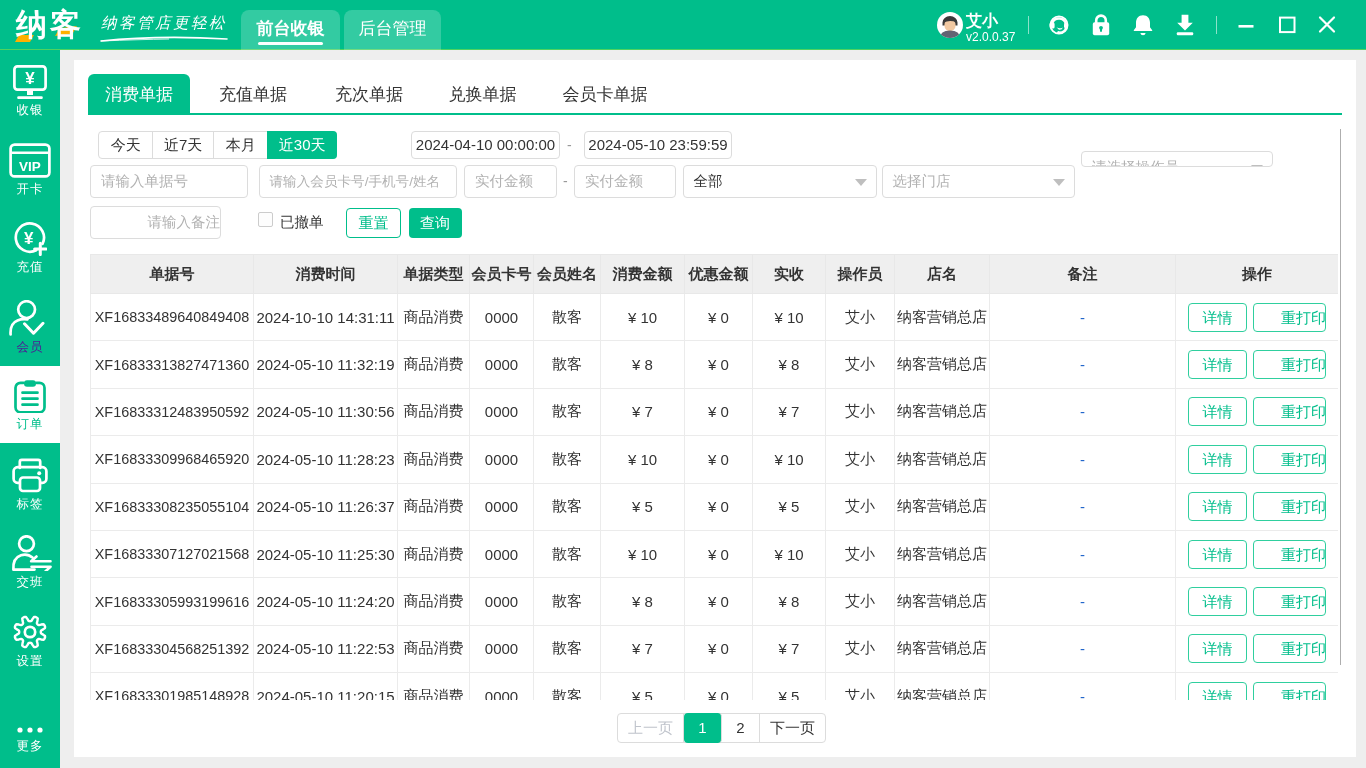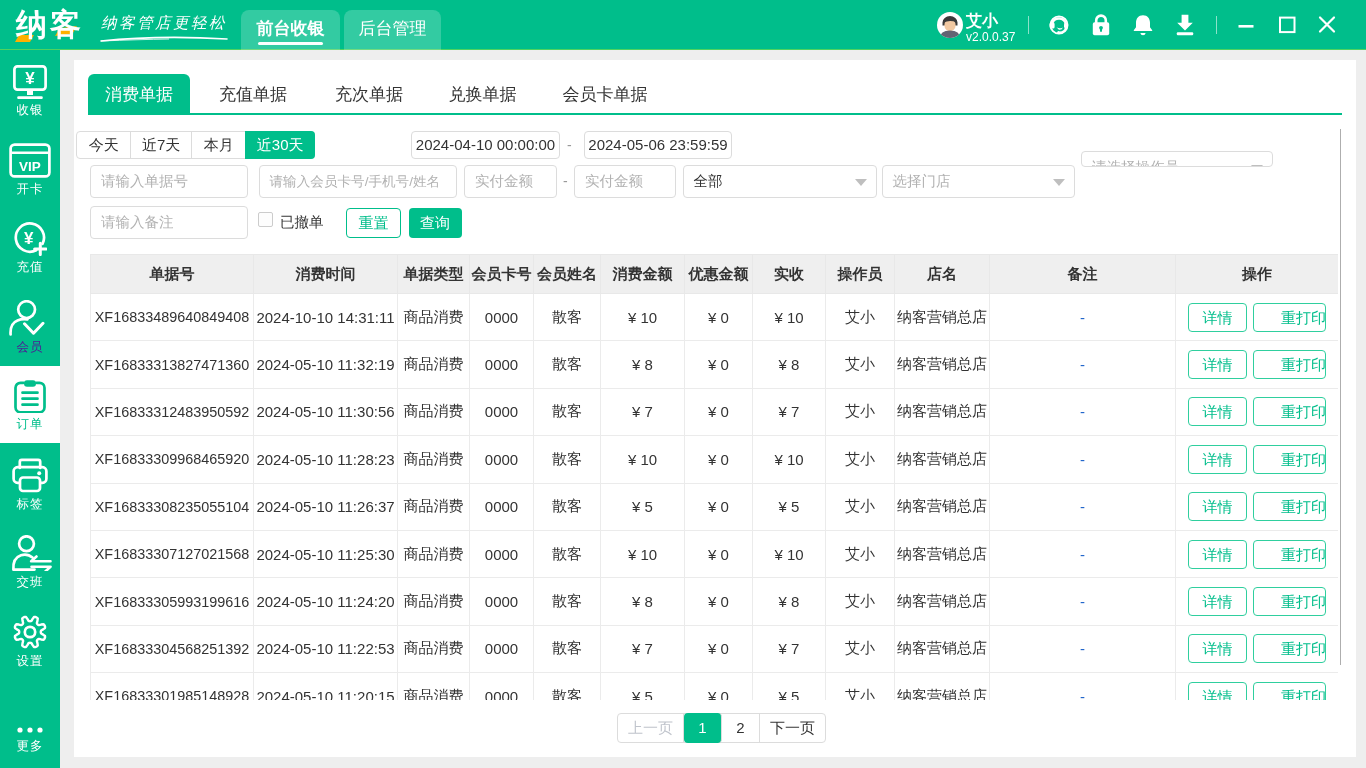--- a/index.html
+++ b/index.html
@@ -213,40 +213,40 @@
     </div>
 </div>
 <div id="card">
   <div id="tabsrow">
     <div class="ctab on" style="left:0;width:102px;">消费单据</div>
     <div class="ctab" style="left:117px;width:96px;">充值单据</div>
     <div class="ctab" style="left:233px;width:96px;">充次单据</div>
     <div class="ctab" style="left:346.5px;width:96px;">兑换单据</div>
     <div class="ctab" style="left:454.5px;width:125px;">会员卡单据</div>
   </div>
-  <div class="seg" style="left:2px;width:239px;">
+  <div class="seg" style="left:24px;width:239px;">
     <span style="width:68px;">今天</span>
       <span style="width:76px;">近7天</span>
       <span style="width:68px;">本月</span>
       <span class="on" style="width:87px;">近30天</span>
   </div>
   <div class="dinp" style="left:337px;width:149px;">2024-04-10 00:00:00</div>
   <div class="dash1" style="left:493px;">-</div>
-  <div class="dinp" style="left:510px;width:148px;">2024-05-06 23:59:59</div>
+  <div class="dinp" style="left:510px;width:148px;">2024-05-10 23:59:59</div>
 
   <div class="inp ph" style="left:16px;top:105.5px;width:158px;height:33px;">请输入单据号</div>
   <div class="inp ph" style="left:184.5px;top:105.5px;width:198px;height:33px;font-size:13.6px;">请输入会员卡号/手机号/姓名</div>
   <div class="inp ph" style="left:390px;top:105.5px;width:93px;height:33px;">实付金额</div>
   <div class="dash2" style="left:489px;">-</div>
   <div class="inp ph" style="left:500px;top:105.5px;width:102px;height:33px;">实付金额</div>
   <div class="inp dd" style="left:608.5px;top:105.5px;width:194px;height:33px;">全部<span class="caret"></span></div>
   <div class="inp dd ph" style="left:807.5px;top:105.5px;width:193px;height:33px;">选择门店<span class="caret"></span></div>
   <div class="inp dd ph" style="left:1007px;top:91px;width:192px;height:16px;">请选择操作员<span class="caret"></span></div>
 
-  <div class="inp ph" style="left:16px;top:146px;width:158px;height:33px;">请输入备注</div>
+  <div class="inp ph" style="left:16px;top:146px;width:131px;height:33px;text-align:right;">请输入备注</div>
   <div id="chk"></div>
   <div id="chklab">已撤单</div>
   <div id="btn-reset">重置</div>
   <div id="btn-query">查询</div>
 
   <div id="tclip">
   <table>
     <colgroup>
           <col style="width:163px">
           <col style="width:144px">

